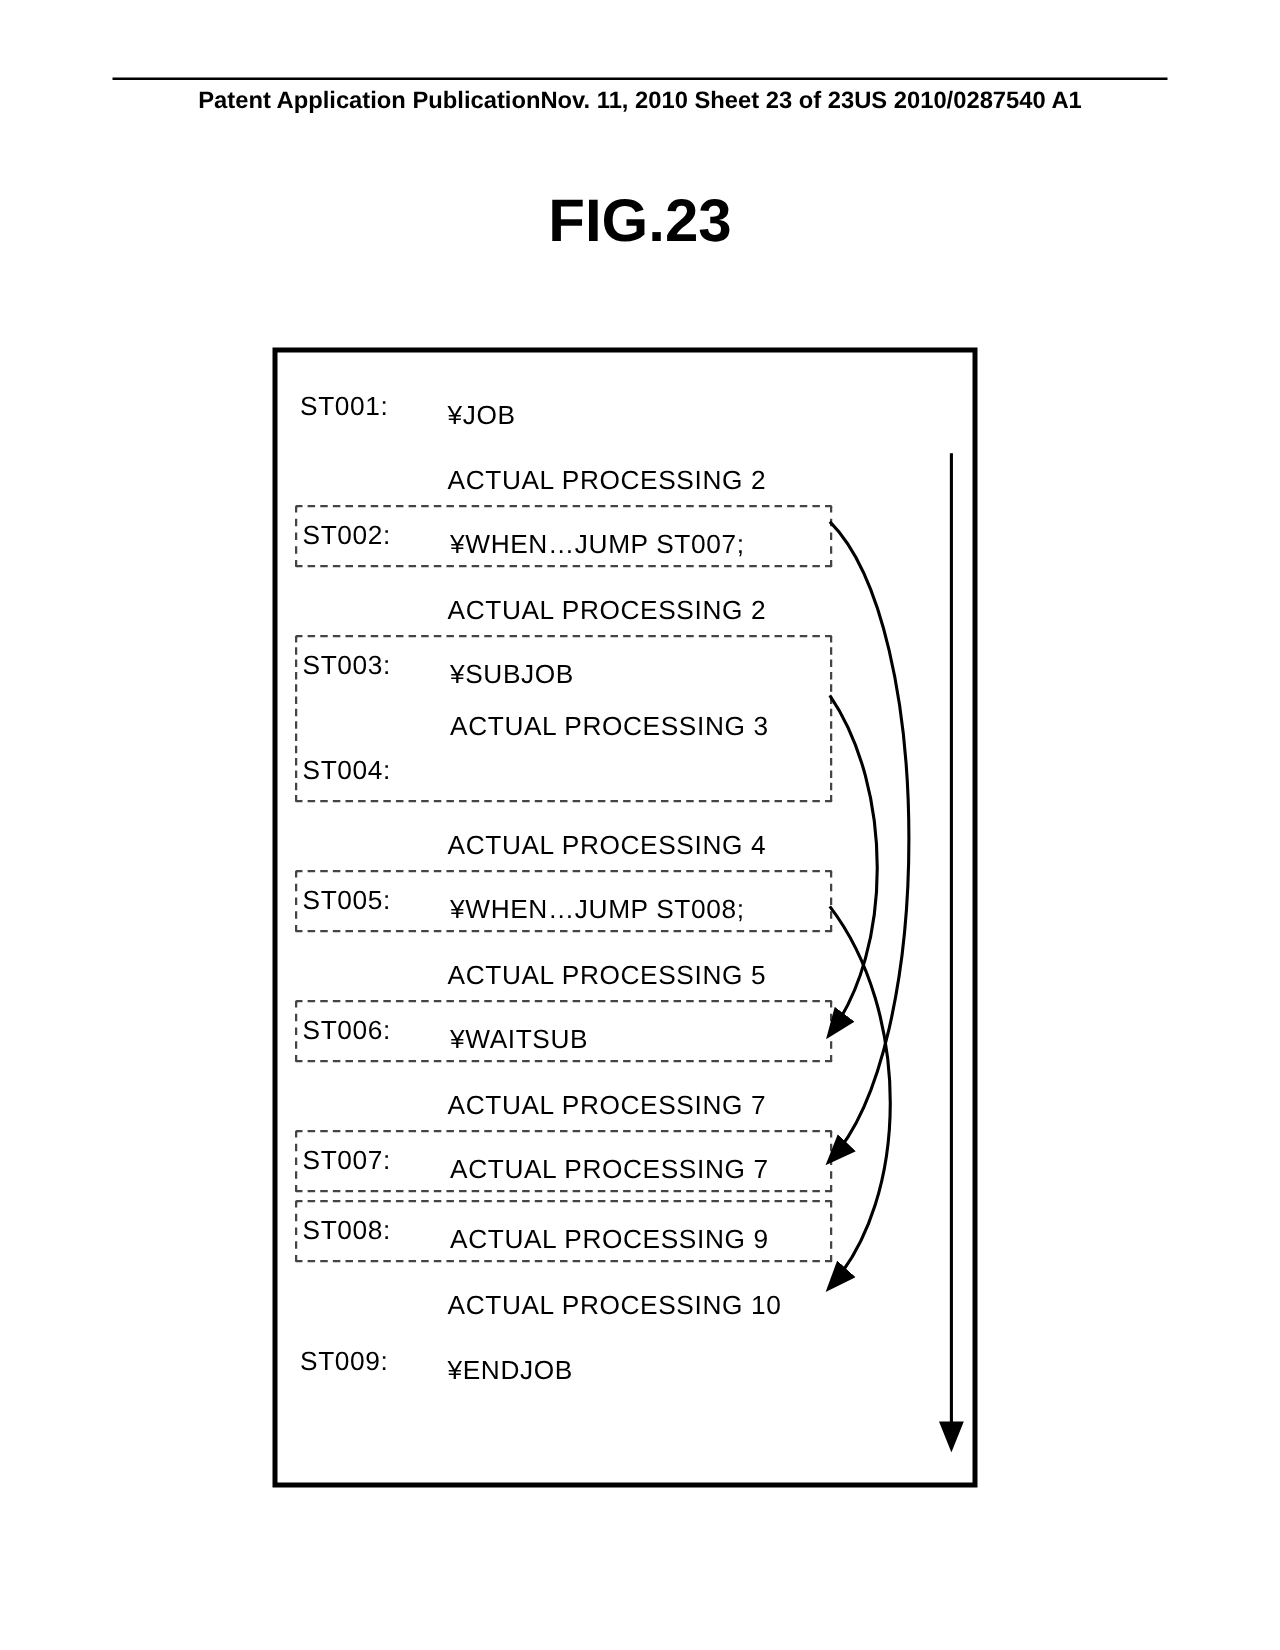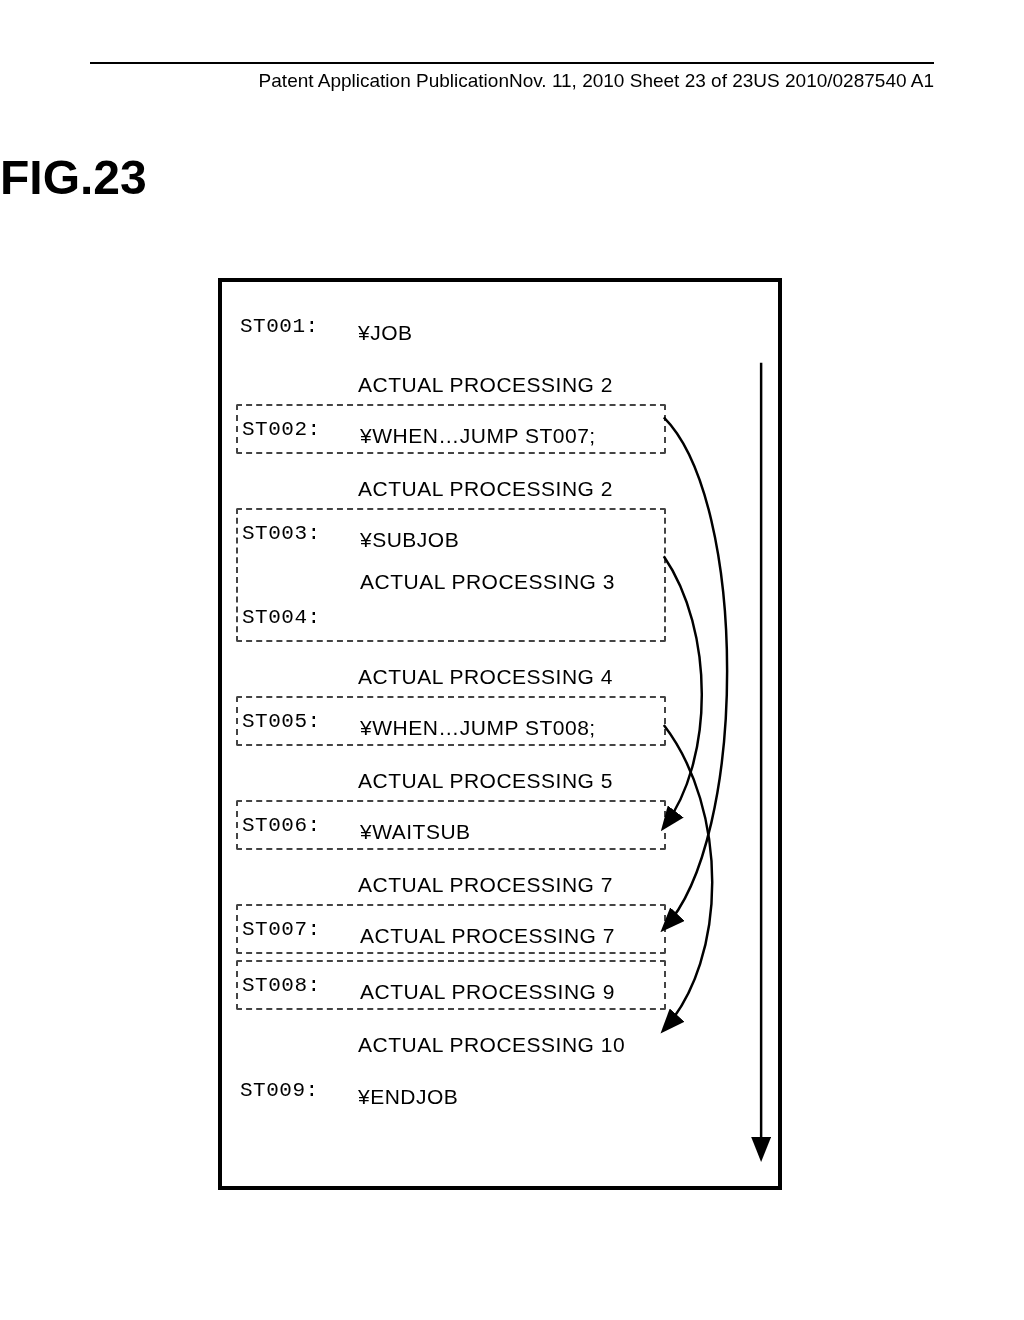--- a/index.html
+++ b/index.html
@@ -18,28 +18,29 @@
     left: 90px;
     right: 90px;
     border-top: 2px solid #000;
   }
   .header {
     position: absolute;
     top: 70px;
     left: 90px;
     right: 90px;
     display: flex;
-    justify-content: flex-end;
+    justify-content: center;
     font-size: 19px;
-    font-weight: normal;
+    font-weight: bold;
   }
   .fig-title {
     position: absolute;
     top: 150px;
     width: 100%;
+    text-align: center;
     font-size: 48px;
     font-weight: bold;
   }
   .diagram-box {
     position: absolute;
     top: 278px;
     left: 218px;
     width: 564px;
     height: 912px;
     border: 4px solid #000;
@@ -55,21 +56,21 @@
     display: flex;
     align-items: center;
     height: 44px;
     font-size: 21px;
     letter-spacing: 0.5px;
   }
   .row.gap-after { margin-bottom: 8px; }
   .step-col {
     width: 118px;
     flex: 0 0 118px;
-    font-family: Liberation Mono, monospace;
+    font-family: Liberation Sans, sans-serif;
   }
   .cmd-col {
     flex: 1 1 auto;
     font-family: Arial, sans-serif;
     margin-top: 14px;
   }
   .dashed-group {
     border: 2px dashed #444;
     border-radius: 2px;
     margin: 4px 0 6px -4px;

